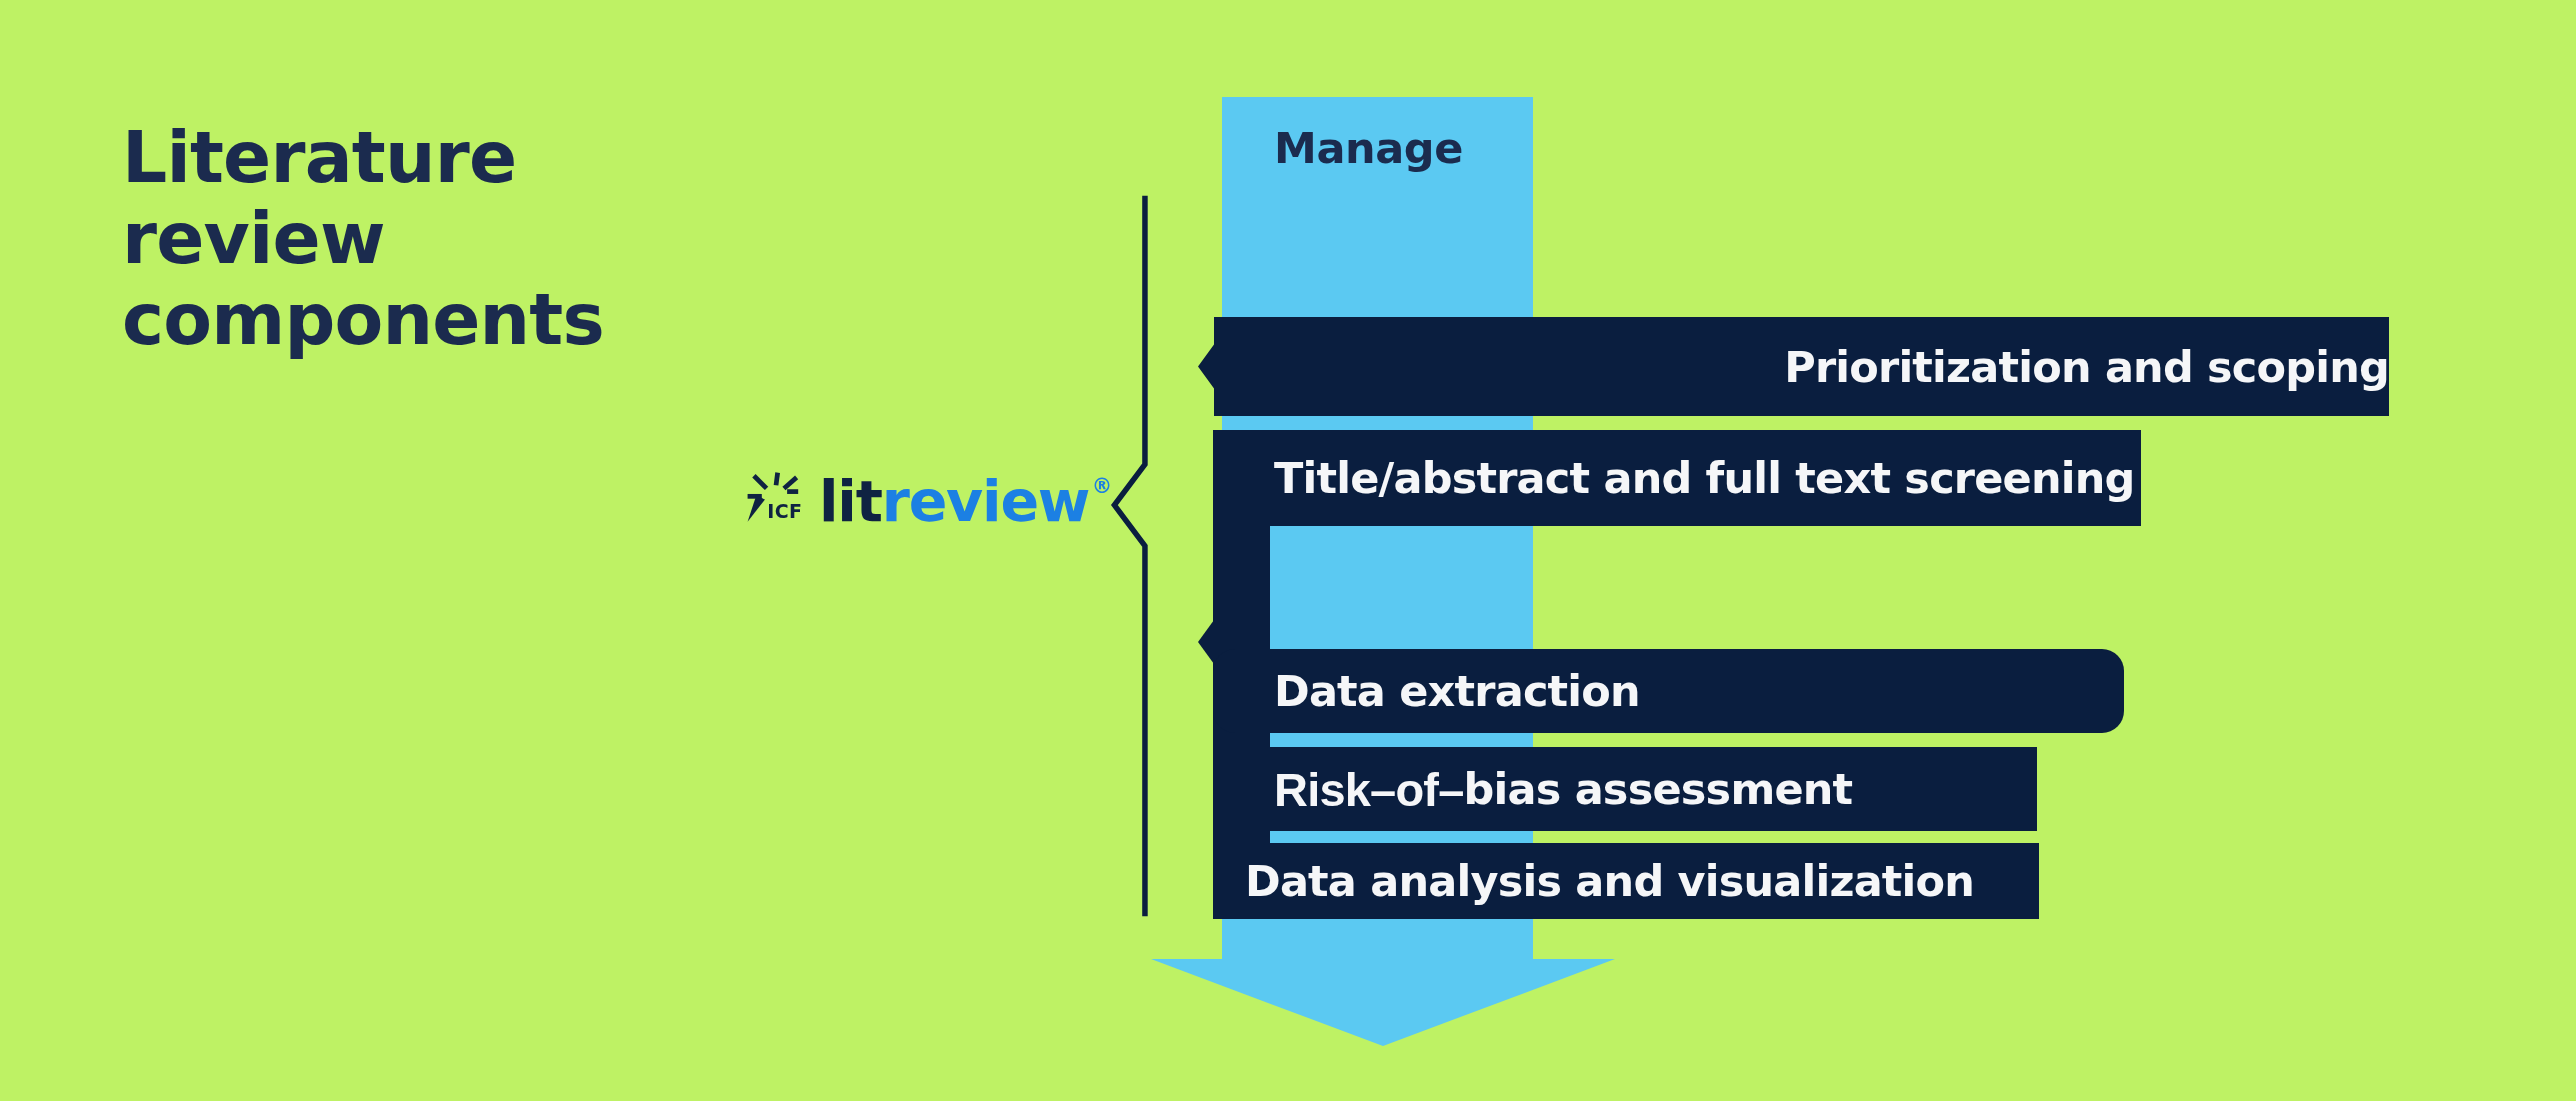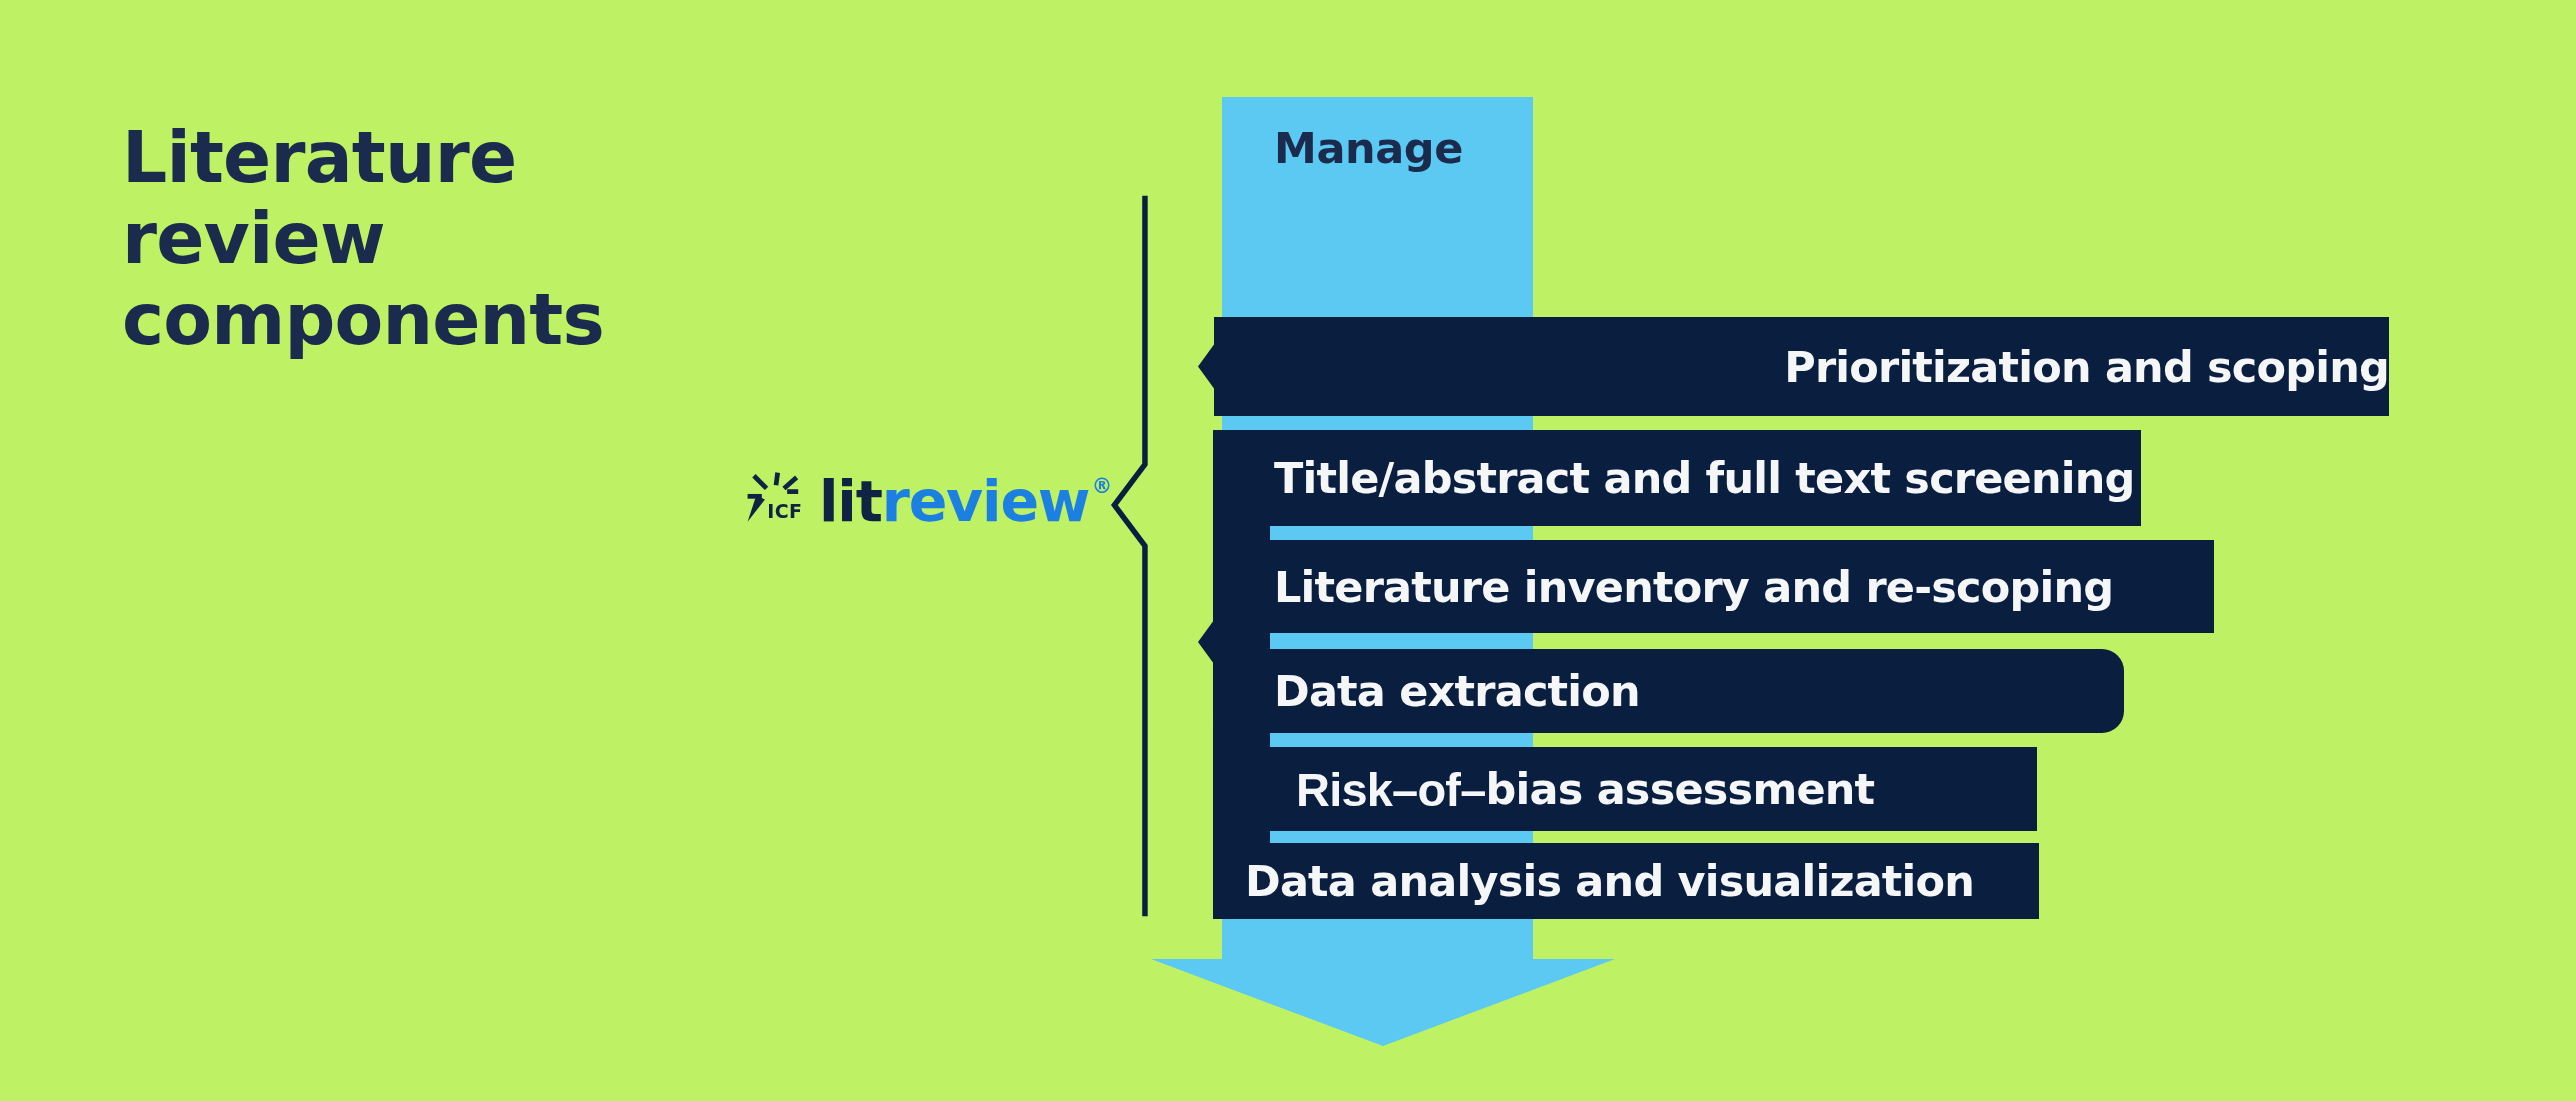--- a/index.html
+++ b/index.html
@@ -139,21 +139,20 @@
                        16px calc(50% + 22px), 0 50%, 16px calc(50% - 22px));
   }
   .bar.plain {
     padding-left: 61px;
   }
   .risk-prefix {
     font-family: "Liberation Sans", sans-serif;
     font-size: 47px;
     font-weight: 700;
     letter-spacing: -0.8px;
-    margin-left: 22px;
   }
 </style>
 </head>
 <body>
 
 <div class="stage">
 
   <h1 class="title">
     <div>Literature</div>
     <div>review</div>
@@ -190,23 +189,20 @@
 
 
   <div class="bar notched" style="left:1198px; top:317px; width:1191px; height:99px;justify-content:flex-end;">
     <span>Prioritization and scoping</span>
   </div>
 
   <div class="bar plain" style="left:1213px; top:430px; width:928px; height:96px;">
     <span>Title/abstract and full text screening</span>
   </div>
 
-  <div class="bar plain" style="left:1213px; top:540px; width:1001px; height:93px;">
-    <span>Literature inventory and re-scoping</span>
-  </div>
 
   <div class="bar plain" style="left:1213px; top:649px; width:911px; height:84px;border-radius:22px;">
     <span>Data extraction</span>
   </div>
 
   <div class="bar plain" style="left:1213px; top:747px; width:824px; height:84px;">
     <span class="risk-prefix">Risk–of–</span>
       <span>bias assessment</span>
   </div>
 

